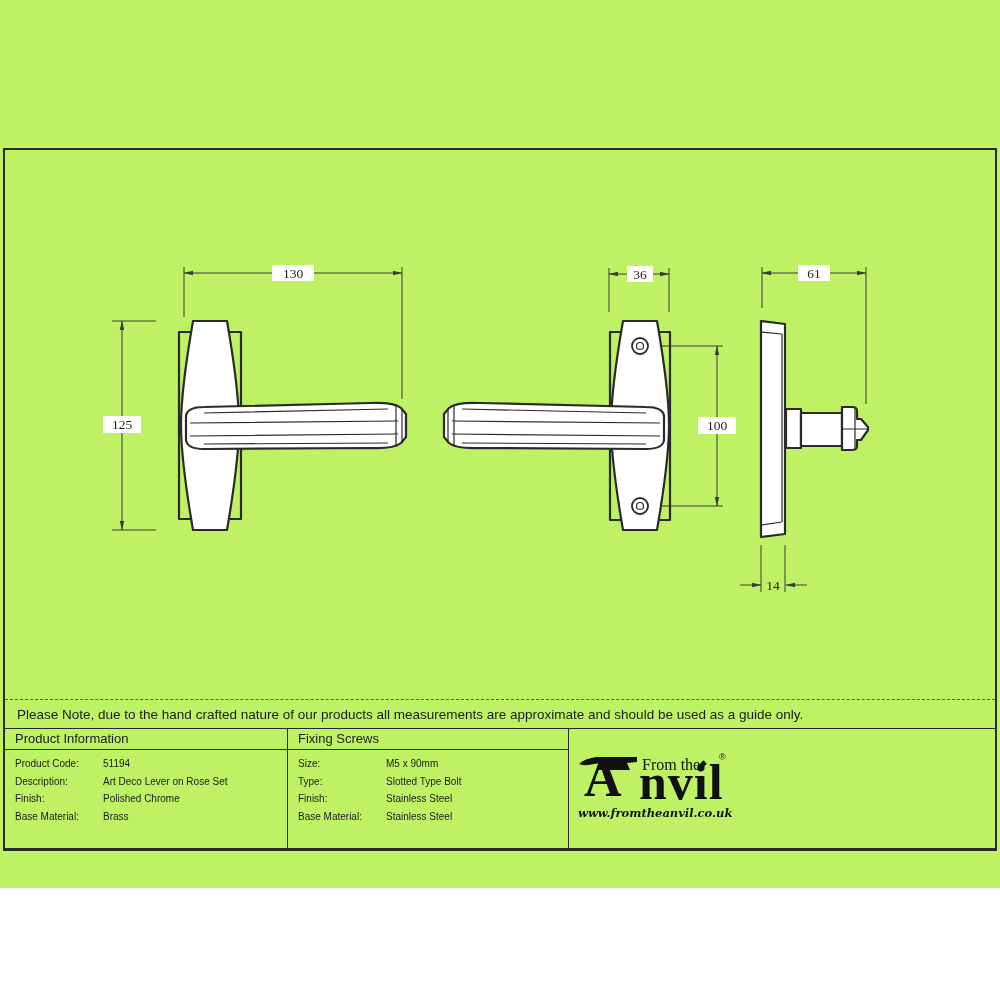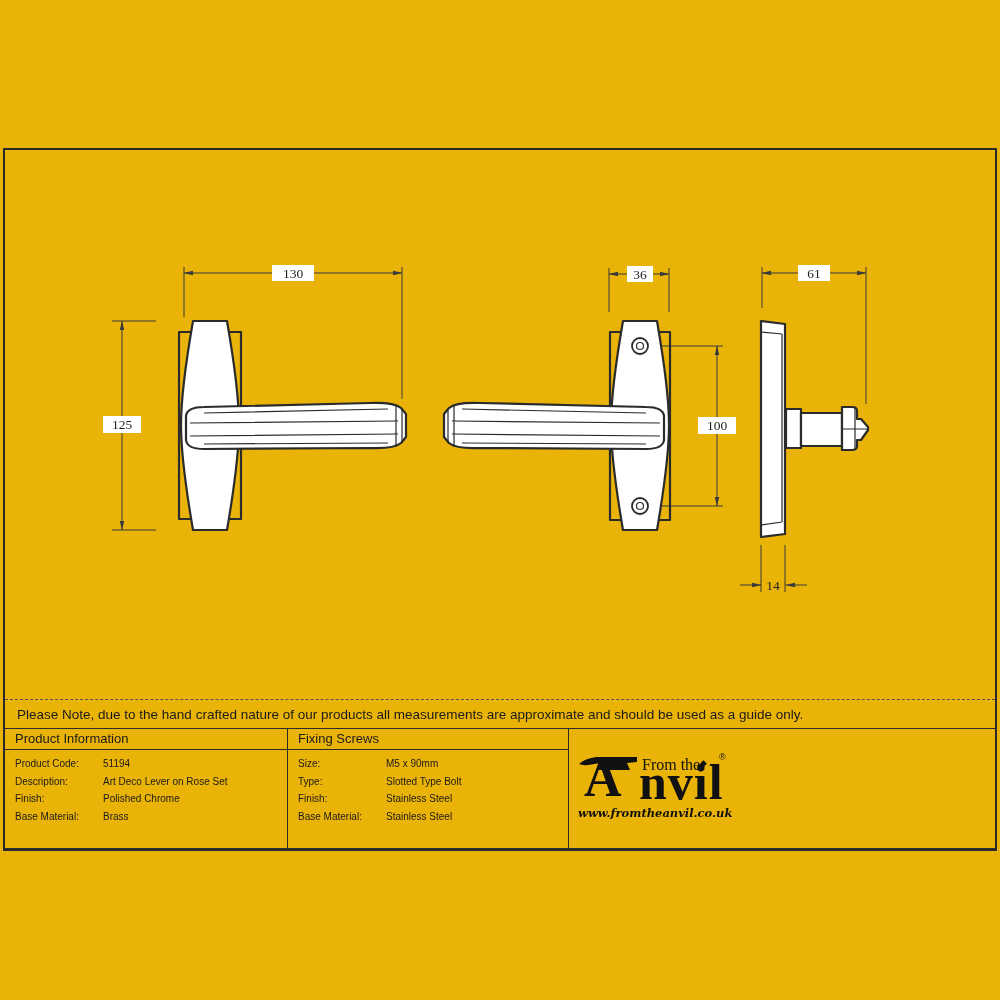--- a/index.html
+++ b/index.html
@@ -1,16 +1,16 @@
 <!DOCTYPE html>
 <html><head>
 <meta charset="utf-8">
 <style>
   html,body{margin:0;padding:0;background:#ffffff;}
-  .sheet{position:relative;width:1000px;height:1000px;background:#eab308;overflow:hidden;
+  .sheet{position:relative;width:1000px;height:888px;background:#bef264;overflow:hidden;
          font-family:"Liberation Sans", sans-serif;color:#1a1a1a;}
   svg{position:absolute;left:0;top:0;}
   .frame{position:absolute;left:3px;top:148px;width:994px;height:703px;box-sizing:border-box;
          border:2px solid #2b2b2b;border-bottom-width:3px;pointer-events:none;}
   
   .note-row{position:absolute;left:5px;top:699px;width:990px;height:30px;box-sizing:border-box;
             border-top:1px dashed #555;border-bottom:1px solid #2b2b2b;
             font-size:13.5px;line-height:29px;padding-left:12px;white-space:nowrap;overflow:hidden;}
   
   .info-table{position:absolute;left:5px;top:729px;width:990px;height:119px;display:flex;}

